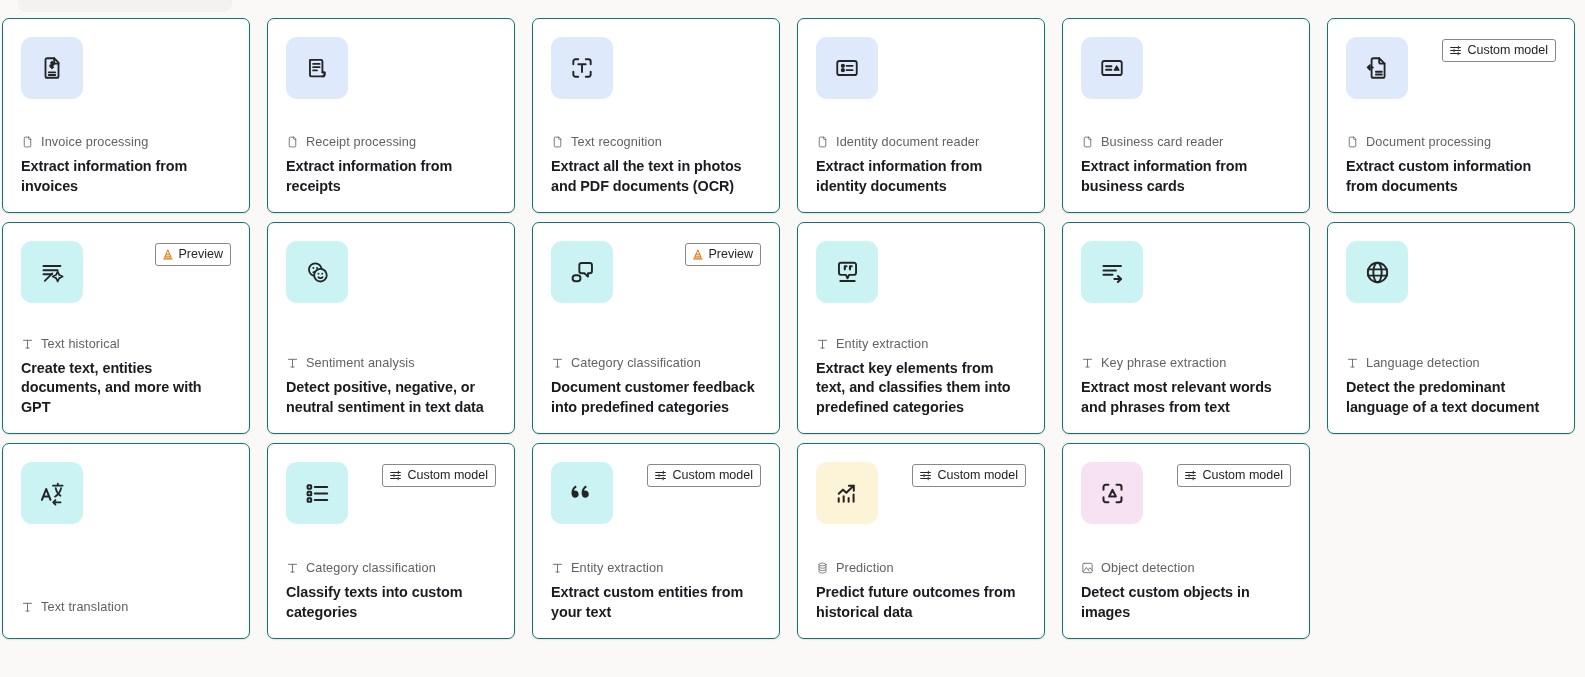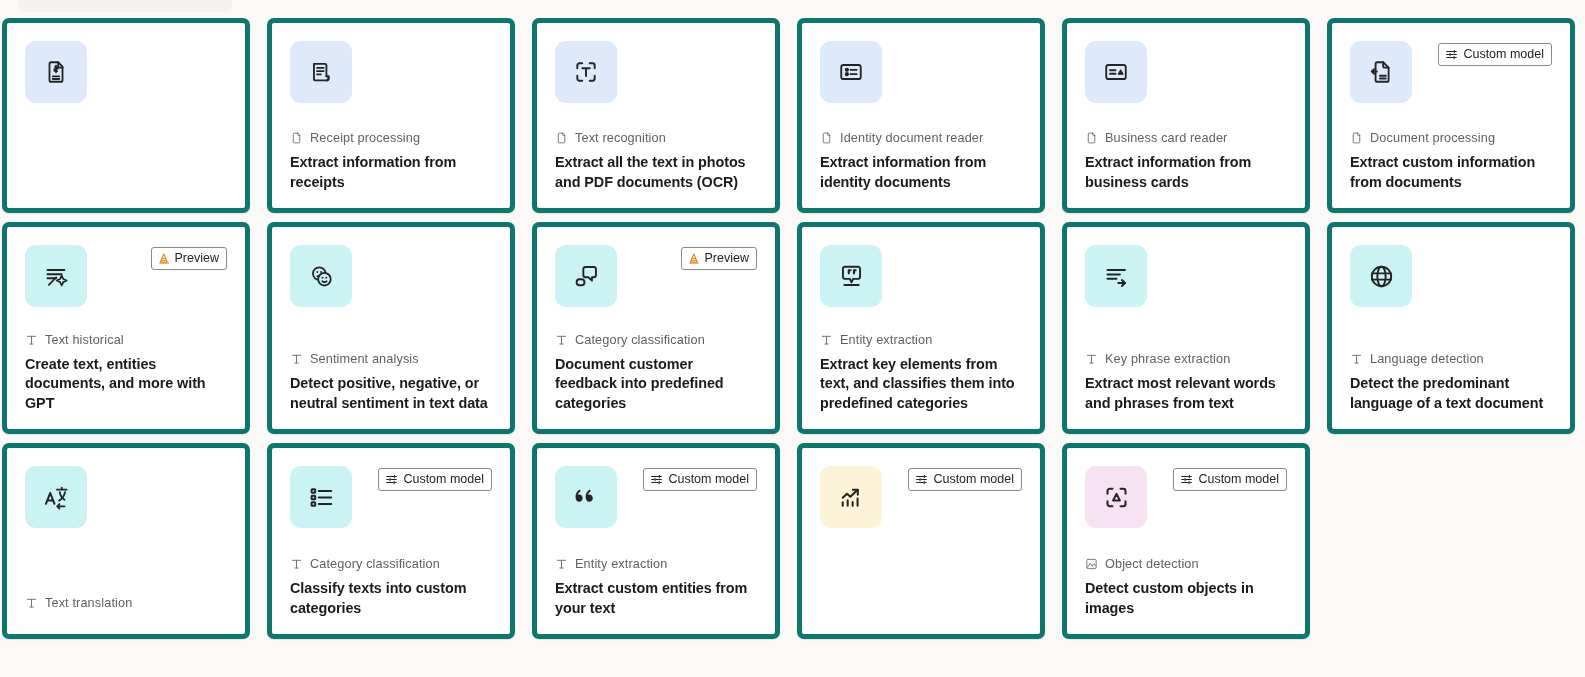--- a/index.html
+++ b/index.html
@@ -29,21 +29,21 @@
     left: 0; top: 0;
     width: 1585px;
     display: grid;
     grid-template-columns: repeat(6, 248px);
     column-gap: 17px;
     row-gap: 9px;
     padding: 18px 0 0 2px;
   }
   .card {
     background: #ffffff;
-    border: 5px solid #0f766e;
+    border: 1px solid #0f766e;
     border-radius: 7px;
     box-shadow: 0 1px 2px rgba(0,0,0,0.055), 0 0.5px 1px rgba(0,0,0,0.04);
     position: relative;
     padding: 18px 18px 16px 18px;
     display: flex;
     flex-direction: column;
   }
   .card.r1 { height: 195px; }
   .card.r2 { height: 212px; }
   .card.r3 { height: 196px; }
@@ -122,20 +122,32 @@
             <span>
               <svg width="26" height="26" viewBox="0 0 24 24" fill="none" stroke="#242424" stroke-width="1.7" stroke-linecap="round" stroke-linejoin="round">
                 <path d="M14 3H7.5A1.5 1.5 0 0 0 6 4.5v15A1.5 1.5 0 0 0 7.5 21h9a1.5 1.5 0 0 0 1.5-1.5V7z"></path>
                 <path d="M14 3v3.5A1.5 1.5 0 0 0 15.5 8H18"></path>
                 <path d="M9 16h6M9 18.5h6"></path>
                 <path d="M11 7.2h1.7a1 1 0 0 1 0 2h-1.4a1 1 0 0 0 0 2H13M12 6.2v6"></path>
               </svg>
             </span>
           </div>
         </div>
+        <div class="card-body">
+          <div class="meta">
+            <span class="meta-icon">
+              <svg width="13" height="14" viewBox="0 0 24 24" fill="none" stroke="#707070" stroke-width="1.7" stroke-linecap="round" stroke-linejoin="round">
+                <path d="M14 3H7.8A1.8 1.8 0 0 0 6 4.8v14.4A1.8 1.8 0 0 0 7.8 21h8.4a1.8 1.8 0 0 0 1.8-1.8V7z"></path>
+                <path d="M14 3v2.6A1.8 1.8 0 0 0 15.8 7.4H18"></path>
+              </svg>
+            </span>
+            <span class="meta-label">Invoice processing</span>
+          </div>
+          <div class="title">Extract information from invoices</div>
+        </div>
       </div>
       <div class="card r1">
         <div class="card-top">
           <div class="tile tile-blue">
             <span>
               <svg width="26" height="26" viewBox="0 0 24 24" fill="none" stroke="#242424" stroke-width="1.7" stroke-linecap="round" stroke-linejoin="round">
                 <path d="M5.5 4.5h10.2a1.3 1.3 0 0 1 1.3 1.3V16h2v1.8a2 2 0 0 1-2 2H6.8a1.3 1.3 0 0 1-1.3-1.3z"></path>
                 <path d="M8.4 8.2h6M8.4 11.2h6M8.4 14.2h3.5"></path>
                 <path d="M17 16h2v1.9a1.9 1.9 0 0 1-1.9 1.9"></path>
               </svg>
@@ -538,20 +550,33 @@
           <span class="badge">
             <span style="display: flex;">
               <svg width="13" height="13" viewBox="0 0 24 24" fill="none" stroke="#242424" stroke-width="1.9" stroke-linecap="round" stroke-linejoin="round">
                 <path d="M3 6.4h13M18.5 6.4H21M3 12h5M10.6 12H21M3 17.6h12.5M18.2 17.6H21"></path>
                 <path d="M17.2 4.2v4.4M9.3 9.8v4.4M16.9 15.4v4.4"></path>
               </svg>
             </span>
             <span>Custom model</span>
           </span>
         </div>
+        <div class="card-body">
+          <div class="meta">
+            <span class="meta-icon">
+              <svg width="13" height="14" viewBox="0 0 24 24" fill="none" stroke="#707070" stroke-width="1.6" stroke-linecap="round" stroke-linejoin="round">
+                <ellipse cx="12" cy="5.4" rx="6.4" ry="2.6"></ellipse>
+                <path d="M5.6 5.4v13.2c0 1.44 2.87 2.6 6.4 2.6s6.4-1.16 6.4-2.6V5.4"></path>
+                <path d="M5.6 9.8c0 1.44 2.87 2.6 6.4 2.6s6.4-1.16 6.4-2.6M5.6 14.2c0 1.44 2.87 2.6 6.4 2.6s6.4-1.16 6.4-2.6"></path>
+              </svg>
+            </span>
+            <span class="meta-label">Prediction</span>
+          </div>
+          <div class="title">Predict future outcomes from historical data</div>
+        </div>
       </div>
       <div class="card r3">
         <div class="card-top">
           <div class="tile tile-pink">
             <span>
               <svg width="27" height="27" viewBox="0 0 24 24" fill="none" stroke="#242424" stroke-width="1.8" stroke-linecap="round" stroke-linejoin="round">
                 <path d="M4 8.6V6.2a2 2 0 0 1 2-2h2.4M15.6 4.2H18a2 2 0 0 1 2 2v2.4M20 15.4v2.4a2 2 0 0 1-2 2h-2.4M8.4 19.8H6a2 2 0 0 1-2-2v-2.4"></path>
                 <path d="M12 8.8 15 14.6H9z"></path>
               </svg>
             </span>

